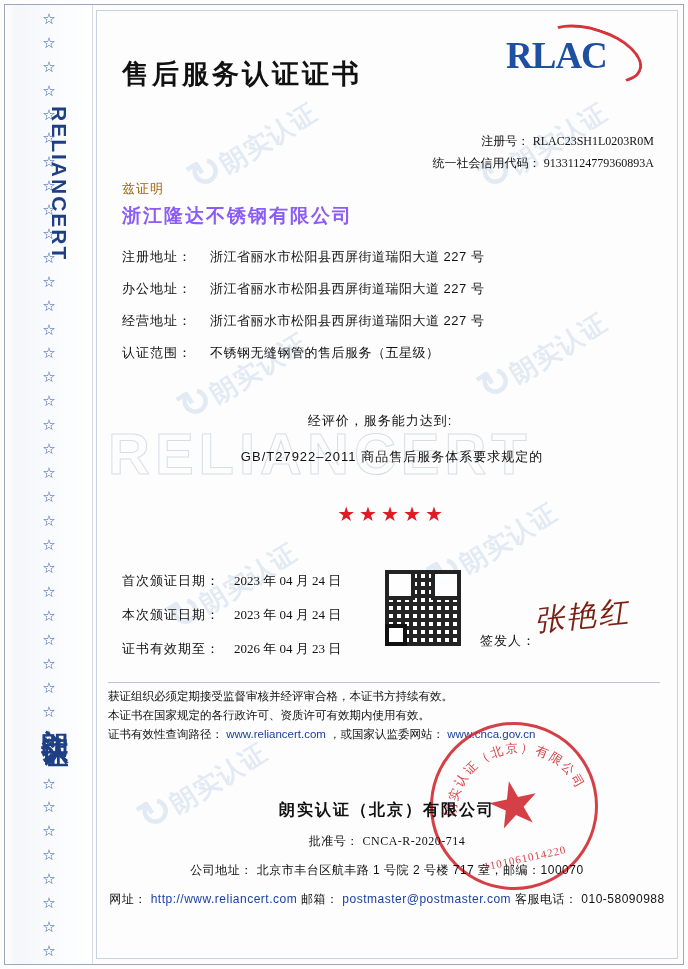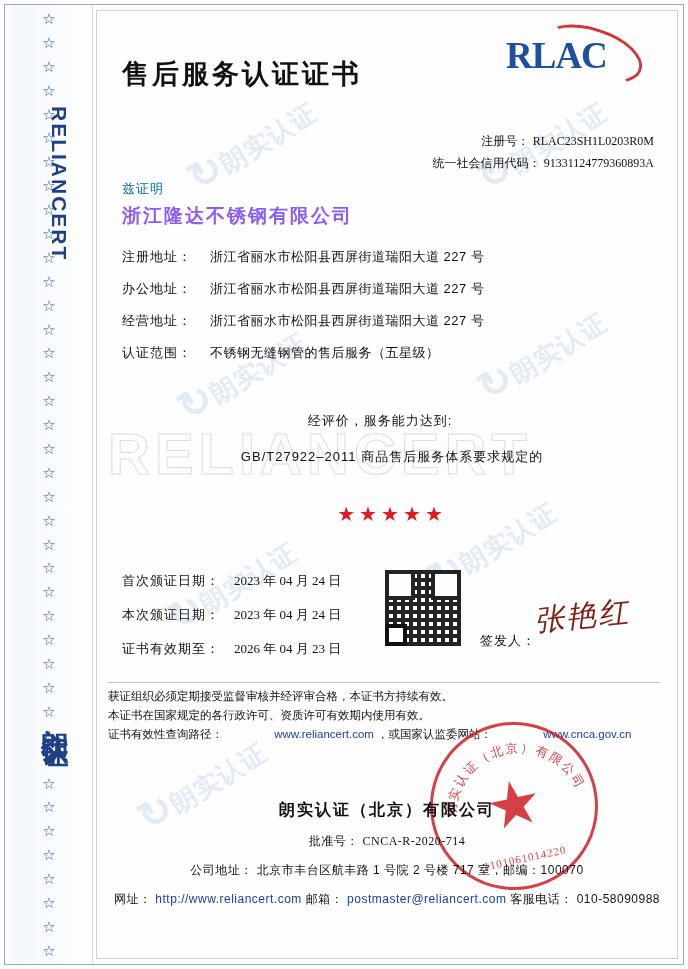--- a/index.html
+++ b/index.html
@@ -103,21 +103,21 @@
     font-family:Liberation Mono, monospace;
   }
   .meta {
     position:absolute; right:34px; top:130px;
     text-align:right; font-size:12px; color:#111; line-height:22px;
   }
   .meta .v { font-family:"Liberation Serif", serif;margin-top:17px; }
 
   .hereby {
     position:absolute; left:122px; top:180px;
-    font-size:13px; color:#0369a1; letter-spacing:1px;
+    font-size:13px; color:#a16207; letter-spacing:1px;
   }
   .company {
     position:absolute; left:122px; top:203px;
     font-size:19px; font-weight:bold; color:#8b5cf6; letter-spacing:2px;
   }
   .rows {
     position:absolute; left:122px; top:248px; right:30px;
     font-size:13px; color:#111;
   }
   .row { display:flex; align-items:baseline; margin-bottom:14px; }
@@ -183,21 +183,21 @@
     white-space:nowrap;
   }
 
   
   .notes {
     position:absolute; left:108px; top:682px; right:28px;
     border-top:1px solid #b9c3d4;
     padding-top:4px;
     font-size:11.5px; color:#111; line-height:19px;
   }
-  .notes a { color:#1a3fa0; text-decoration:none;margin-left:48px; }
+  .notes a { color:#1a3fa0; text-decoration:none; }
 
   
   .seal {
     position:absolute; left:430px; top:722px; width:168px; height:168px;
     border:3px solid #cf2027; border-radius:50%;
     transform: rotate(-12deg);
     opacity:.85;
   }
   .seal .star {
     position:absolute; left:50%; top:50%; transform:translate(-50%,-52%);
@@ -387,19 +387,19 @@
       <span class="v">CNCA-R-2020-714</span>
     </div>
     <div class="f-line">
       <span>公司地址：</span>
       <span>北京市丰台区航丰路 1 号院 2 号楼 717 室，邮编：100070</span>
     </div>
     <div class="f-line">
       <span>网址：</span>
       <a href="#">http://www.reliancert.com</a>
       <span>邮箱：</span>
-      <a href="#" class="f-mail">postmaster@reliancert.com</a>
+      <a href="#" class="f-mail">postmaster@postmaster.com</a>
       <span>客服电话：</span>
       <span>010-58090988</span>
     </div>
   </div>
 
 </div>
 
 </body></html>

